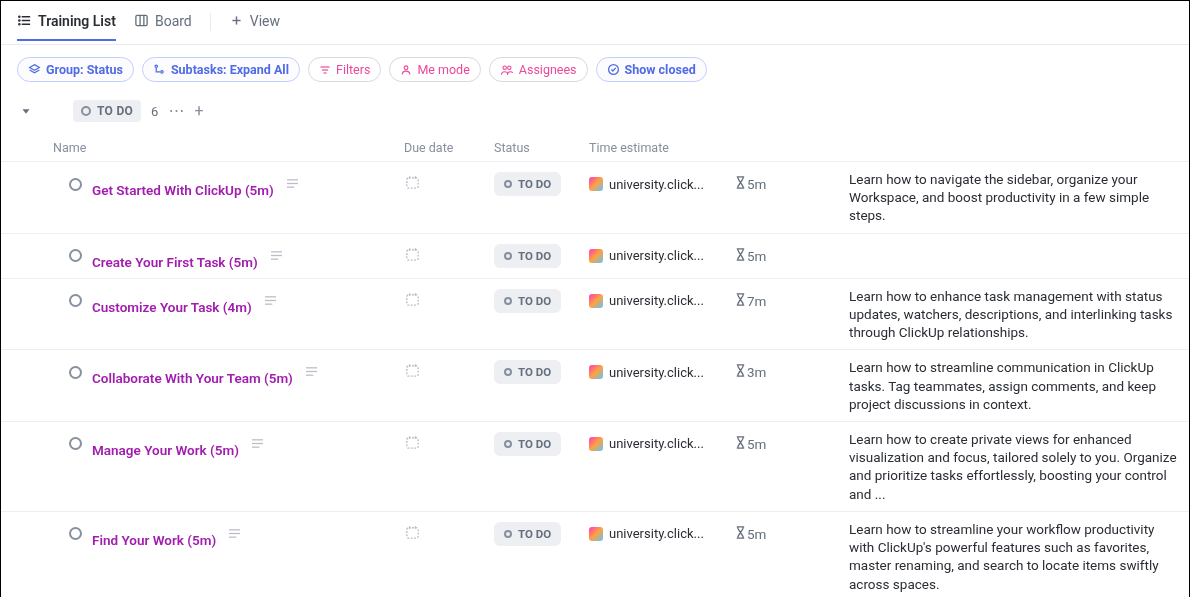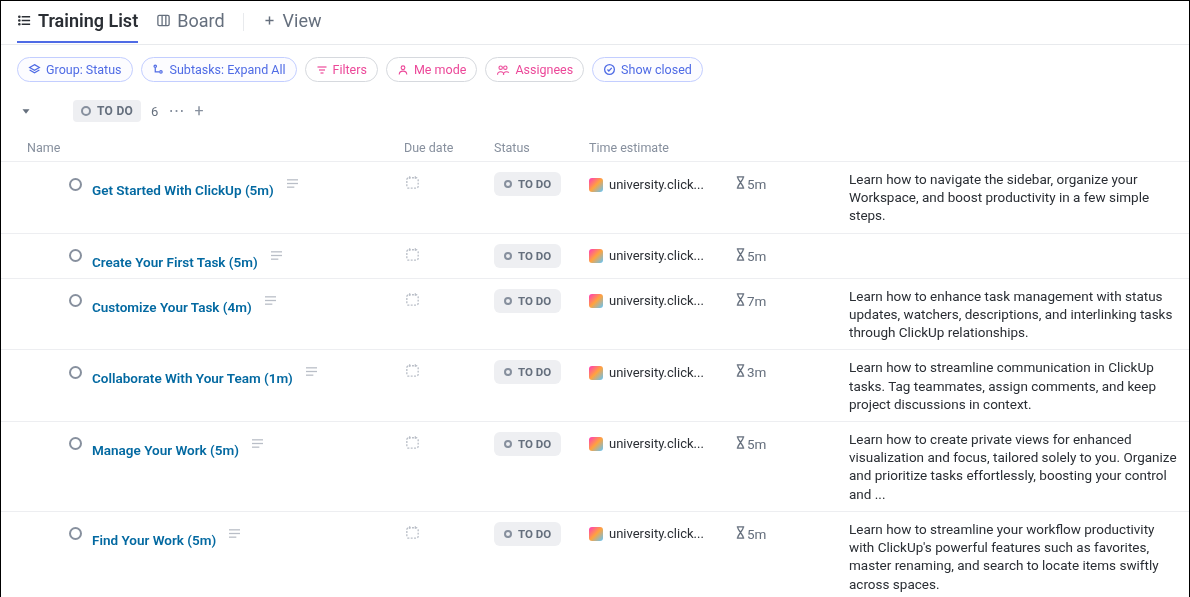--- a/index.html
+++ b/index.html
@@ -14,60 +14,60 @@
     border-bottom: none;
   }
   .topbar {
     display: flex;
     align-items: center;
     padding: 8px 16px 0 16px;
     gap: 18px;
     border-bottom: 1px solid #e8eaed;
     height: 44px;
   }
-  .tab { display: flex; align-items: center; gap: 6px; font-size: 18px; color: #656f7d; cursor: pointer; padding-bottom: 10px; border-bottom: 2px solid transparent; }
+  .tab { display: flex; align-items: center; gap: 6px; font-size: 14px; color: #656f7d; cursor: pointer; padding-bottom: 10px; border-bottom: 2px solid transparent; }
   .tab.active { color: #2a2e34; font-weight: 600; border-bottom-color: #4f6be5; }
   .tab-ico { width: 15px; height: 15px; display: inline-flex; align-items: center; justify-content: center; }
   .vdiv { width:1px; height:18px; background:#e8eaed; margin-bottom:10px; }
   .toolbar {
     display: flex; align-items: center; gap: 8px;
     padding: 12px 16px;
   }
   .pill {
     display: inline-flex; align-items: center; gap: 5px;
     border: 1px solid #d6d9de; border-radius: 16px;
     padding: 4px 10px; font-size: 12.5px; color: #ec4899; cursor: pointer;
   }
-  .pill.blue { border-color: #c3ceff; color: #4f6be5; background:#fcfcff; }
+  .pill.blue { border-color: #c3ceff; color: #4f6be5; background:#fcfcff;font-weight:bold; }
   .pill svg, .tab-ico svg { display:block; }
   .group-header { display:flex; align-items:center; gap:10px; padding: 6px 16px 6px 18px; }
   .caret { width:16px; height:16px; color:#656f7d; cursor:pointer; }
   .status-chip {
     display:inline-flex; align-items:center; gap:6px;
     background:#eeeff2; border-radius:4px; padding:4px 8px;
     font-size:12px; font-weight:700; color:#656f7d; letter-spacing:0.3px;
   }
   .status-dot { width:10px; height:10px; border:2px solid #87909e; border-radius:50%; }
   .group-count { font-size:13px; color:#656f7d; }
   .dots { color:#87909e; font-size:16px; cursor:pointer; line-height:1; }
   .plus { color:#87909e; font-size:16px; cursor:pointer; line-height:1; }
   .grid { display:grid; grid-template-columns: 395px 90px 95px 145px 115px 1fr; }
   .col-headers { margin-top:6px; }
   .col-headers .cell { font-size:12.5px; color:#87909e; padding:6px 8px; }
-  .col-headers .cell.name { padding-left:26px; }
+  .col-headers .cell.name { padding-left:52px; }
   .row { border-top:1px solid #edeef1; align-items:flex-start; }
   .row .cell { padding:8px 8px; font-size:13.5px; display:flex; align-items:center; min-height:44px; }
   .row .namecell { padding-left:68px; gap:10px; }
   .task-dot { width:13px; height:13px; border:2px solid #87909e; border-radius:50%; flex:none; }
-  .task-name { font-weight:600; color:#0369a1;margin-top:12px; }
+  .task-name { font-weight:600; color:#a21caf;margin-top:12px; }
   .lines-ico { color:#b9bec7; flex:none; margin-left:2px; }
   .duedate-ico { color:#b9bec7; }
   .mini-status { display:inline-flex; align-items:center; gap:6px; background:#eeeff2; border-radius:6px; padding:5px 10px; font-size:11.5px; font-weight:700; color:#656f7d; }
   .mini-status .status-dot { width:8px; height:8px; border-width:2px; }
-  .link { display:inline-flex; align-items:flex-end; gap:6px; color:#2a2e34; font-size:13px; }
+  .link { display:inline-flex; align-items:center; gap:6px; color:#2a2e34; font-size:13px; }
   .link-ico { width:14px; height:14px; border-radius:3px; background: linear-gradient(135deg,#ff38bc,#ffa33e,#5cc5ff); flex:none; }
   .est { display:inline-flex; align-items:center; gap:0; color:#656f7d; }
   .desc { color:#2a2e34; font-size:13.5px; line-height:1.35; align-items:flex-start; padding-right:6px; }
 </style>
 </head>
 <body>
 
 <div class="topbar">
   <div class="tab active">
     <span class="tab-ico">
@@ -305,21 +305,21 @@
           <span>7m</span>
         </span>
       </div>
       <div class="cell desc">
         <span>Learn how to enhance task management with status up­dates, watchers, descriptions, and interlinking tasks through ClickUp relationships.</span>
       </div>
     </div>
     <div class="grid row">
       <div class="cell namecell">
         <span class="task-dot"></span>
-        <span class="task-name">Collaborate With Your Team (1m)</span>
+        <span class="task-name">Collaborate With Your Team (5m)</span>
         <span class="lines-ico"><svg width="13" height="11" viewBox="0 0 14 12" fill="none" stroke="currentColor" stroke-width="1.4">
             <line x1="1" y1="2" x2="13" y2="2"></line>
             <line x1="1" y1="6" x2="13" y2="6"></line>
             <line x1="1" y1="10" x2="9" y2="10"></line>
           </svg></span>
       </div>
       <div class="cell">
         <span class="duedate-ico"><svg width="17" height="17" viewBox="0 0 18 18" fill="none" stroke="currentColor" stroke-width="1.4">
             <rect x="3" y="4" width="12" height="11" rx="2" stroke-dasharray="2 1.5"></rect>
             <line x1="6" y1="2.5" x2="6" y2="5"></line>

